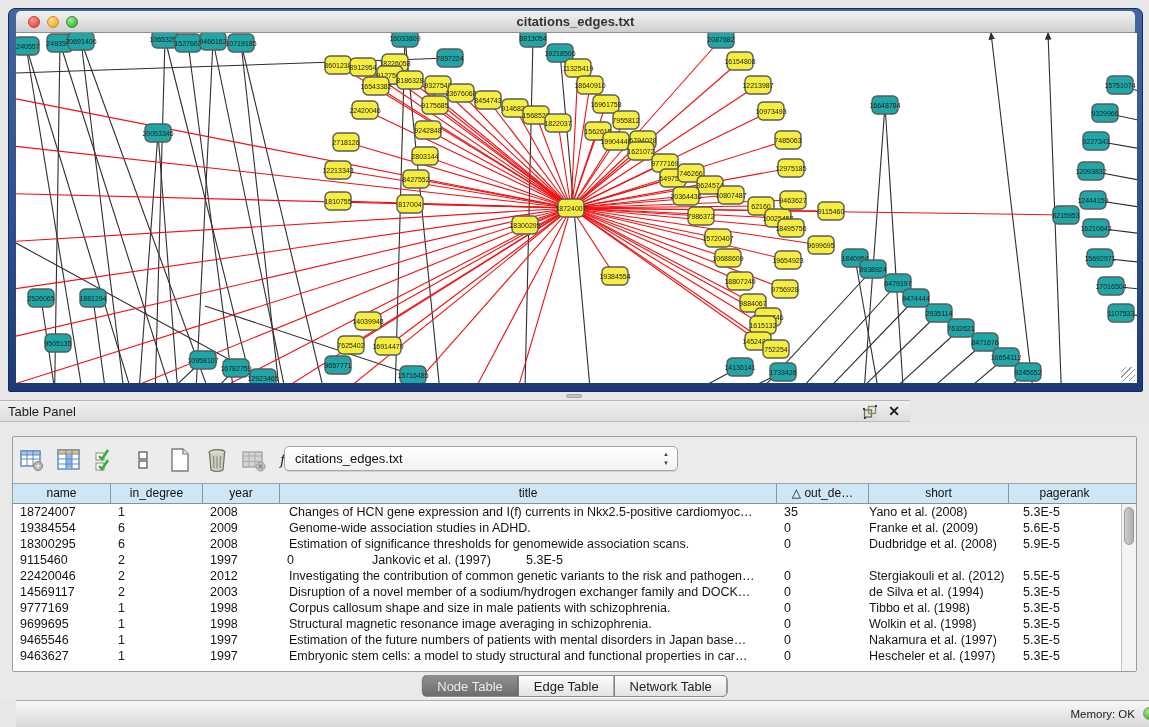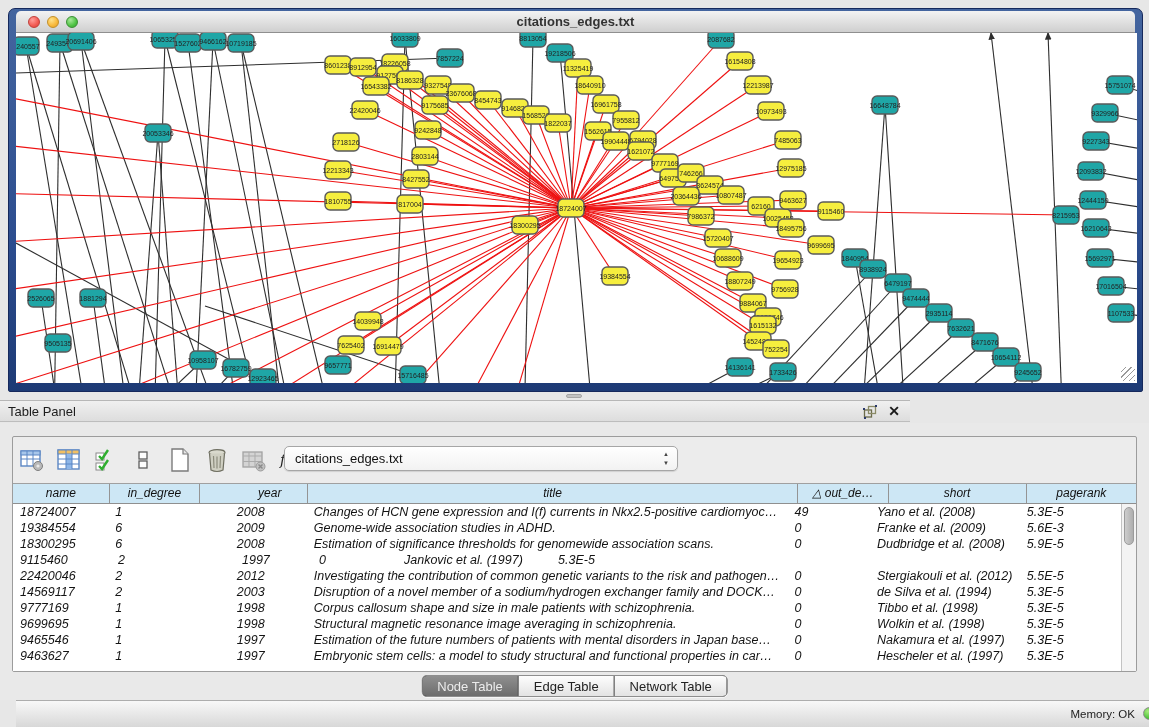--- a/index.html
+++ b/index.html
@@ -43,30 +43,30 @@
   #toolbar { position:absolute; left:6px; top:5px; height:36px; display:flex; align-items:center; gap:11px; }
   .tbtn { width:26px; height:26px; display:flex; align-items:center; justify-content:center; }
   #net-select { position:absolute; left:271px; top:9px; width:394px; height:25px;
     background:linear-gradient(180deg,#ffffff,#f2f2f2); border:1px solid #a6a6a6;
     border-radius:5px; box-shadow:0 1px 1px rgba(0,0,0,.12); }
   #net-select-value { position:absolute; left:10px; top:4px; font-size:13px; color:#111; }
   #net-select-arrows { position:absolute; right:5px; top:3px; width:12px; text-align:center;
     font-size:6px; line-height:9px; color:#444; }
 
   #table-area { position:absolute; left:0; right:0; top:46px; bottom:0;
-    background:#6d28d9; border-top:1px solid #a0a0a0;font-style:italic; }
+    background:#6d28d9; border-top:1px solid #a0a0a0; }
   #thead { display:flex; height:20px; background:#cde7f5; border-bottom:1px solid #8f8f8f; }
   .hc { font-size:12px; color:#111; text-align:center; line-height:19px;
     border-right:1px solid #949494; overflow:hidden; white-space:nowrap; }
   .hc:last-child { border-right:none; }
   #tbody { position:absolute; left:0; right:15px; top:20px; bottom:0; background:#fff; overflow:hidden; }
   .trow { display:flex; height:16px; }
   .td { font-size:12.5px; color:#141414; white-space:nowrap; overflow:hidden; line-height:16px; }
   .c0{width:98px; padding-left:7px;} .c1{width:92px; padding-left:7px;}
-  .c2{width:77px; padding-left:7px;margin-left:32px;} .c3{width:497px; padding-left:9px;}
+  .c2{width:77px; padding-left:7px;} .c3{width:497px; padding-left:9px;}
   .c4{width:92px; padding-left:7px;} .c5{width:140px; text-align:left;}
   .c6{width:111px; padding-left:14px;}
   .hc.c0,.hc.c1,.hc.c2,.hc.c3,.hc.c4,.hc.c5,.hc.c6{ padding-left:0; text-align:center; }
   #vscroll { position:absolute; right:0; top:20px; bottom:0; width:15px;
     background:#f3f3f3; border-left:1px solid #c3c3c3; }
   #vthumb { position:absolute; left:2px; top:3px; width:10px; height:38px;
     background:linear-gradient(90deg,#cdcdcd,#aeaeae); border:1px solid #9b9b9b; border-radius:6px; }
 
   
   #tabs { position:absolute; left:50%; transform:translateX(-50%); top:252px;
@@ -527,32 +527,32 @@
           <div class="hc c4">△ out_de…</div>
           <div class="hc c5">short</div>
           <div class="hc c6">pagerank</div>
         </div>
       <div id="tbody">
           <div class="trow">
             <div class="td c0">18724007</div>
             <div class="td c1">1</div>
             <div class="td c2">2008</div>
             <div class="td c3">Changes of HCN gene expression and I(f) currents in Nkx2.5-positive cardiomyoc…</div>
-            <div class="td c4">49</div>
+            <div class="td c4">35</div>
             <div class="td c5">Yano et al. (2008)</div>
             <div class="td c6">5.3E-5</div>
           </div>
           <div class="trow">
             <div class="td c0">19384554</div>
             <div class="td c1">6</div>
             <div class="td c2">2009</div>
             <div class="td c3">Genome-wide association studies in ADHD.</div>
             <div class="td c4">0</div>
             <div class="td c5">Franke et al. (2009)</div>
-            <div class="td c6">5.6E-3</div>
+            <div class="td c6">5.6E-5</div>
           </div>
           <div class="trow">
             <div class="td c0">18300295</div>
             <div class="td c1">6</div>
             <div class="td c2">2008</div>
             <div class="td c3">Estimation of significance thresholds for genomewide association scans.</div>
             <div class="td c4">0</div>
             <div class="td c5">Dudbridge et al. (2008)</div>
             <div class="td c6">5.9E-5</div>
           </div>

